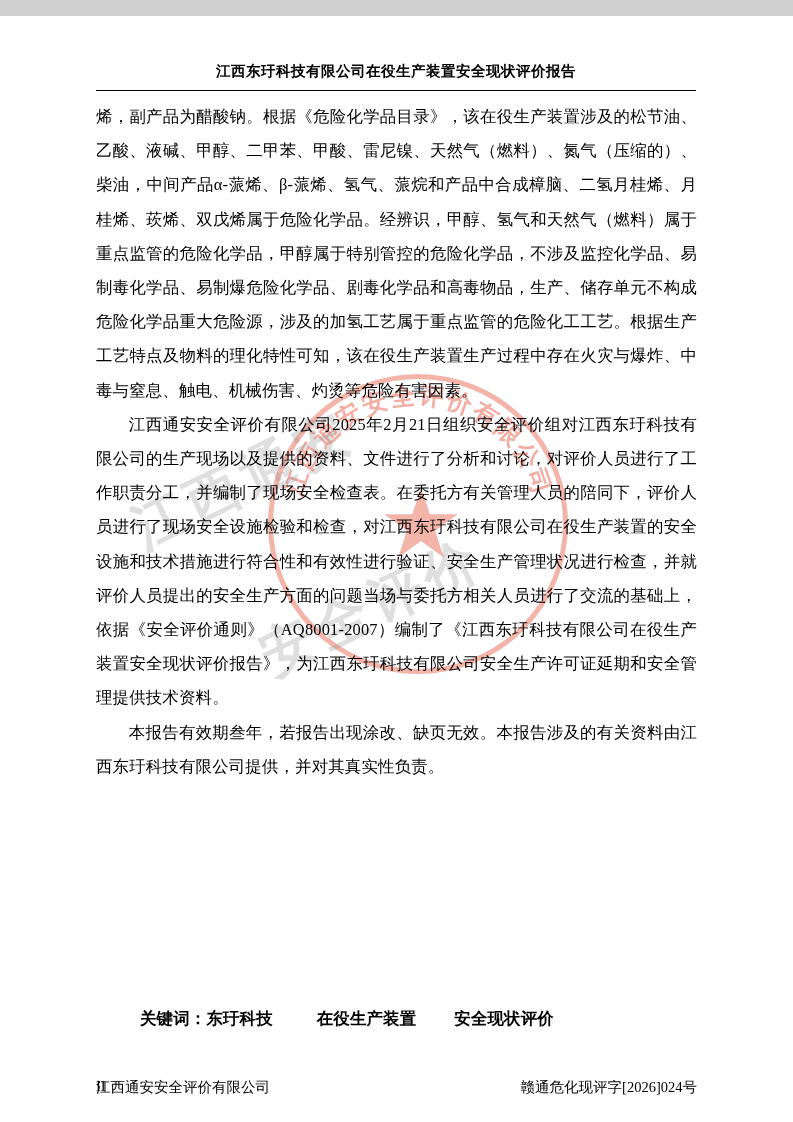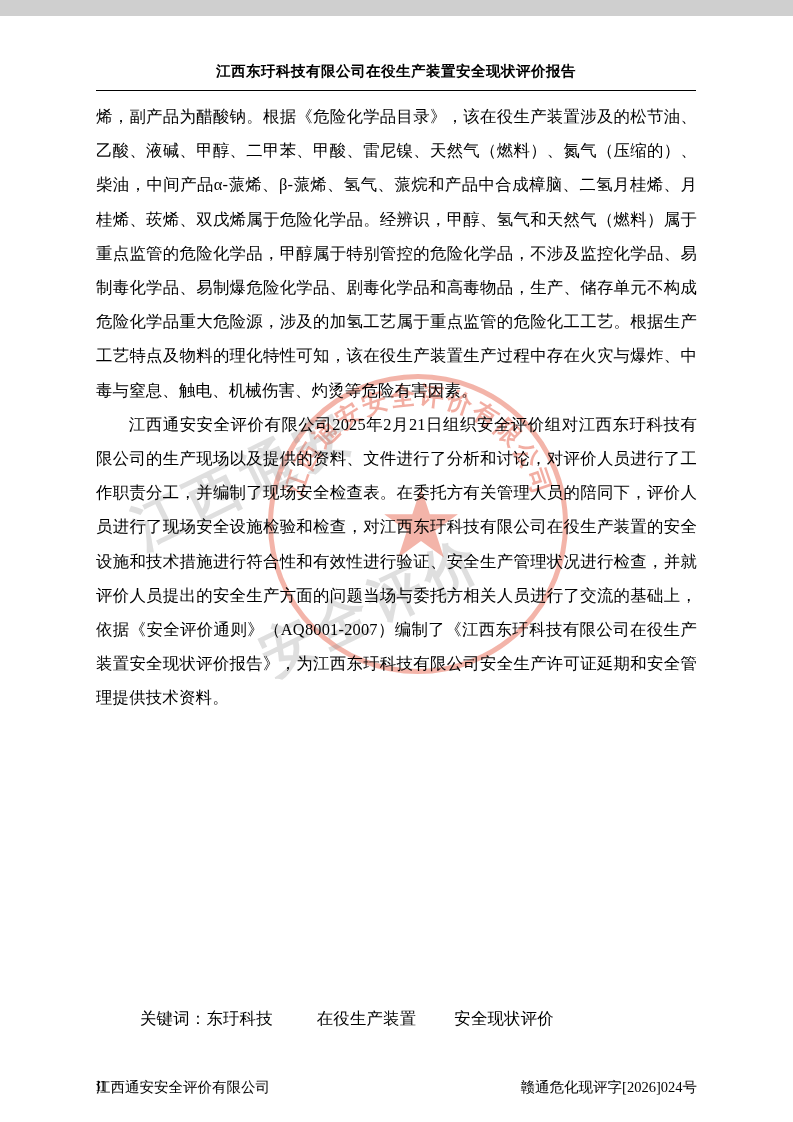--- a/index.html
+++ b/index.html
@@ -55,21 +55,21 @@
   .content p.indent {
     text-indent: 2em;
   }
   
   .keywords {
     position: absolute;
     top: 992px;
     left: 96px;
     width: 601px;
     font-size: 16.4px;
-    font-weight: normal;
+    font-weight: bold;
     letter-spacing: 0.2px;
   }
   .kw-item { display: inline-block; }
   .kw-gap-1 { display: inline-block; width: 44px; }
   .kw-gap-2 { display: inline-block; width: 38px; }
   .kw-lead { display: inline-block; width: 44px; }
   
   .footer {
     position: absolute;
     top: 1062px;
@@ -187,20 +187,21 @@
     </svg>
     <div class="wm-diag">
       <div class="wm-diag-1">江西通安</div>
       <div class="wm-diag-2">安全评价</div>
     </div>
   </div>
 
   <div class="content">
     <p>烯，副产品为醋酸钠。根据《危险化学品目录》，该在役生产装置涉及的松节油、乙酸、液碱、甲醇、二甲苯、甲酸、雷尼镍、天然气（燃料）、氮气（压缩的）、柴油，中间产品α-蒎烯、β-蒎烯、氢气、蒎烷和产品中合成樟脑、二氢月桂烯、月桂烯、莰烯、双戊烯属于危险化学品。经辨识，甲醇、氢气和天然气（燃料）属于重点监管的危险化学品，甲醇属于特别管控的危险化学品，不涉及监控化学品、易制毒化学品、易制爆危险化学品、剧毒化学品和高毒物品，生产、储存单元不构成危险化学品重大危险源，涉及的加氢工艺属于重点监管的危险化工工艺。根据生产工艺特点及物料的理化特性可知，该在役生产装置生产过程中存在火灾与爆炸、中毒与窒息、触电、机械伤害、灼烫等危险有害因素。</p>
     <p class="indent">江西通安安全评价有限公司2025年2月21日组织安全评价组对江西东玗科技有限公司的生产现场以及提供的资料、文件进行了分析和讨论，对评价人员进行了工作职责分工，并编制了现场安全检查表。在委托方有关管理人员的陪同下，评价人员进行了现场安全设施检验和检查，对江西东玗科技有限公司在役生产装置的安全设施和技术措施进行符合性和有效性进行验证、安全生产管理状况进行检查，并就评价人员提出的安全生产方面的问题当场与委托方相关人员进行了交流的基础上，依据《安全评价通则》（AQ8001-2007）编制了《江西东玗科技有限公司在役生产装置安全现状评价报告》，为江西东玗科技有限公司安全生产许可证延期和安全管理提供技术资料。</p>
+    <p class="indent">本报告有效期叁年，若报告出现涂改、缺页无效。本报告涉及的有关资料由江西东玗科技有限公司提供，并对其真实性负责。</p>
   </div>
 
   <div class="keywords">
     <span class="kw-lead"></span><span class="kw-item">关键词：</span><span class="kw-item">东玗科技</span><span class="kw-gap-1"></span><span class="kw-item">在役生产装置</span><span class="kw-gap-2"></span><span class="kw-item">安全现状评价</span>
   </div>
 
   <div class="footer">
     <div class="footer-left">江西通安安全评价有限公司</div>
     <div class="footer-center">II</div>
     <div class="footer-right">赣通危化现评字[2026]024号</div>

